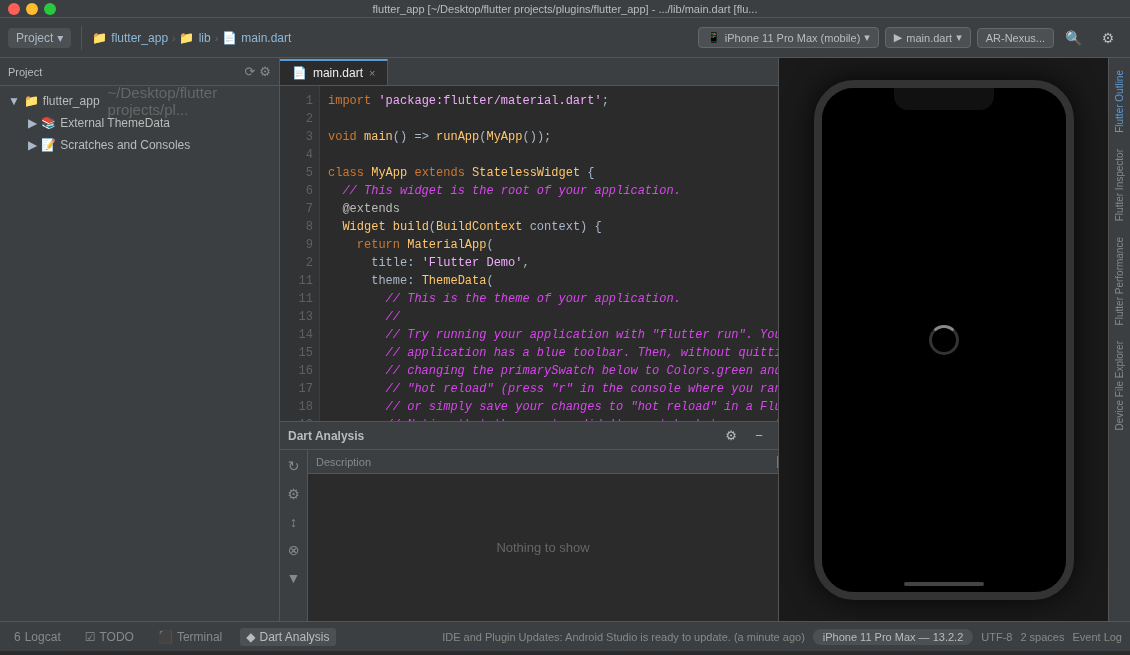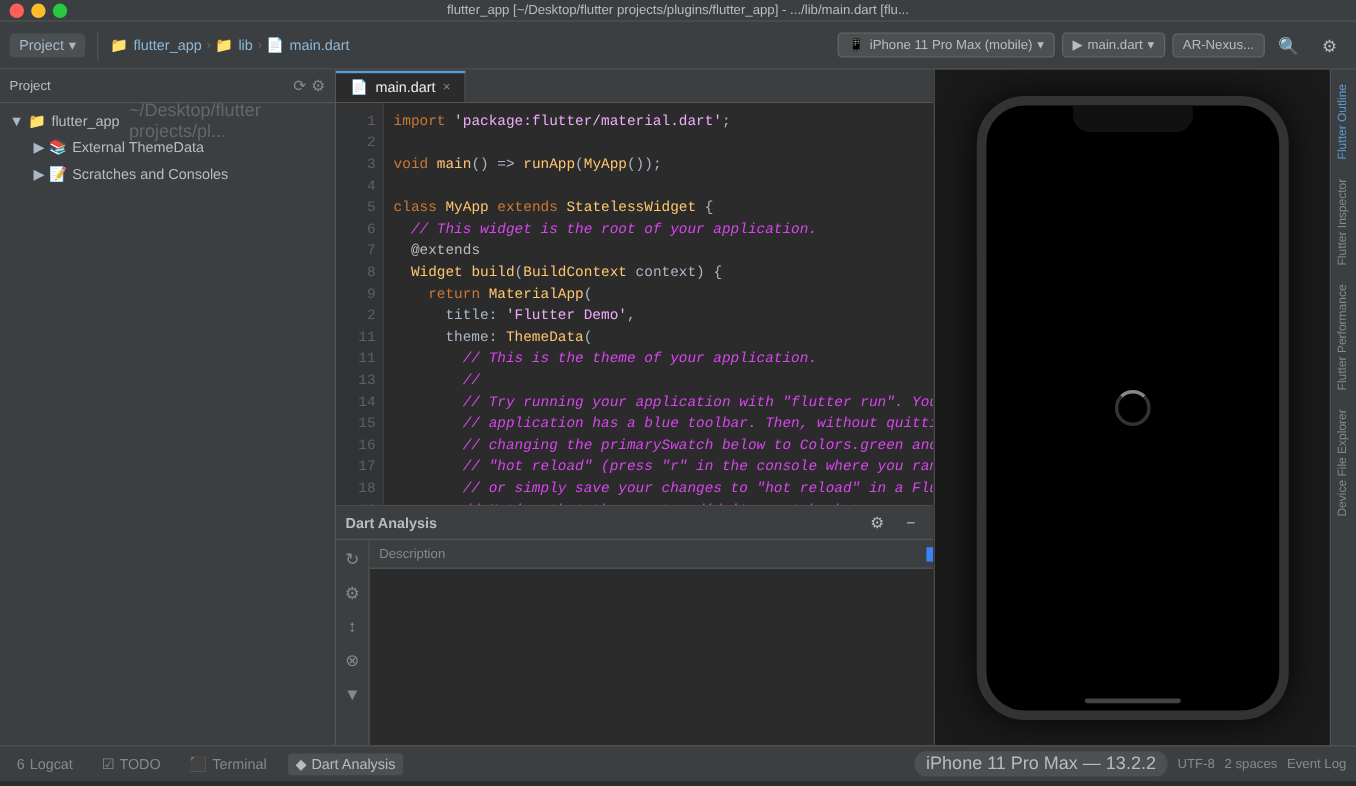--- a/index.html
+++ b/index.html
@@ -359,21 +359,21 @@
       background: #3c3f41;
       border-bottom: 1px solid #555;
       display: flex;
       align-items: center;
     }
     .bottom-col-header {
       flex: 1;
       padding: 0 8px;
       font-size: 11px;
       color: #888;
-      border-right: 6px solid #3b82f6;
+      border-right: 1px solid #3b82f6;
     }
     .bottom-empty {
       flex: 1;
       display: flex;
       align-items: center;
       justify-content: center;
       color: #666;
       font-size: 13px;
     }
     .status-text {
@@ -408,21 +408,21 @@
     .info-right {
       margin-left: auto;
       display: flex;
       gap: 8px;
       align-items: center;
     }
     .device-badge {
       background: #4c5052;
       border-radius: 10px;
       padding: 2px 10px;
-      font-size: 15px;
+      font-size: 11px;
       color: #bbb;
     }
   </style>
 </head>
 <body>
 
 <div class="title-bar">
   <div class="title-bar-buttons">
     <div class="tb-btn tb-close"></div>
     <div class="tb-btn tb-min"></div>
@@ -581,20 +581,23 @@
             <div class="bottom-side-icon">⚙</div>
             <div class="bottom-side-icon">↕</div>
             <div class="bottom-side-icon">⊗</div>
             <div class="bottom-side-icon">▼</div>
           </div>
 
           <div class="bottom-main">
             <div class="bottom-table-header">
               <span class="bottom-col-header">Description</span>
             </div>
+            <div class="bottom-empty">
+              <span>Nothing to show</span>
+            </div>
           </div>
         </div>
       </div>
     </div>
   </div>
 
   <div class="phone-panel">
     <div class="phone-frame">
       <div class="phone-notch"></div>
       <div class="phone-screen">
@@ -624,18 +627,19 @@
   </div>
   <div class="info-tab">
     <span>⬛</span>
     <span>Terminal</span>
   </div>
   <div class="info-tab active">
     <span>◆</span>
     <span>Dart Analysis</span>
   </div>
   <div class="info-right">
+    <span class="status-text">IDE and Plugin Updates: Android Studio is ready to update. (a minute ago)</span>
     <div class="device-badge">iPhone 11 Pro Max — 13.2.2</div>
     <span class="status-text">UTF-8</span>
     <span class="status-text">2 spaces</span>
     <span class="status-text">Event Log</span>
   </div>
 </div>
 
 </body></html>

